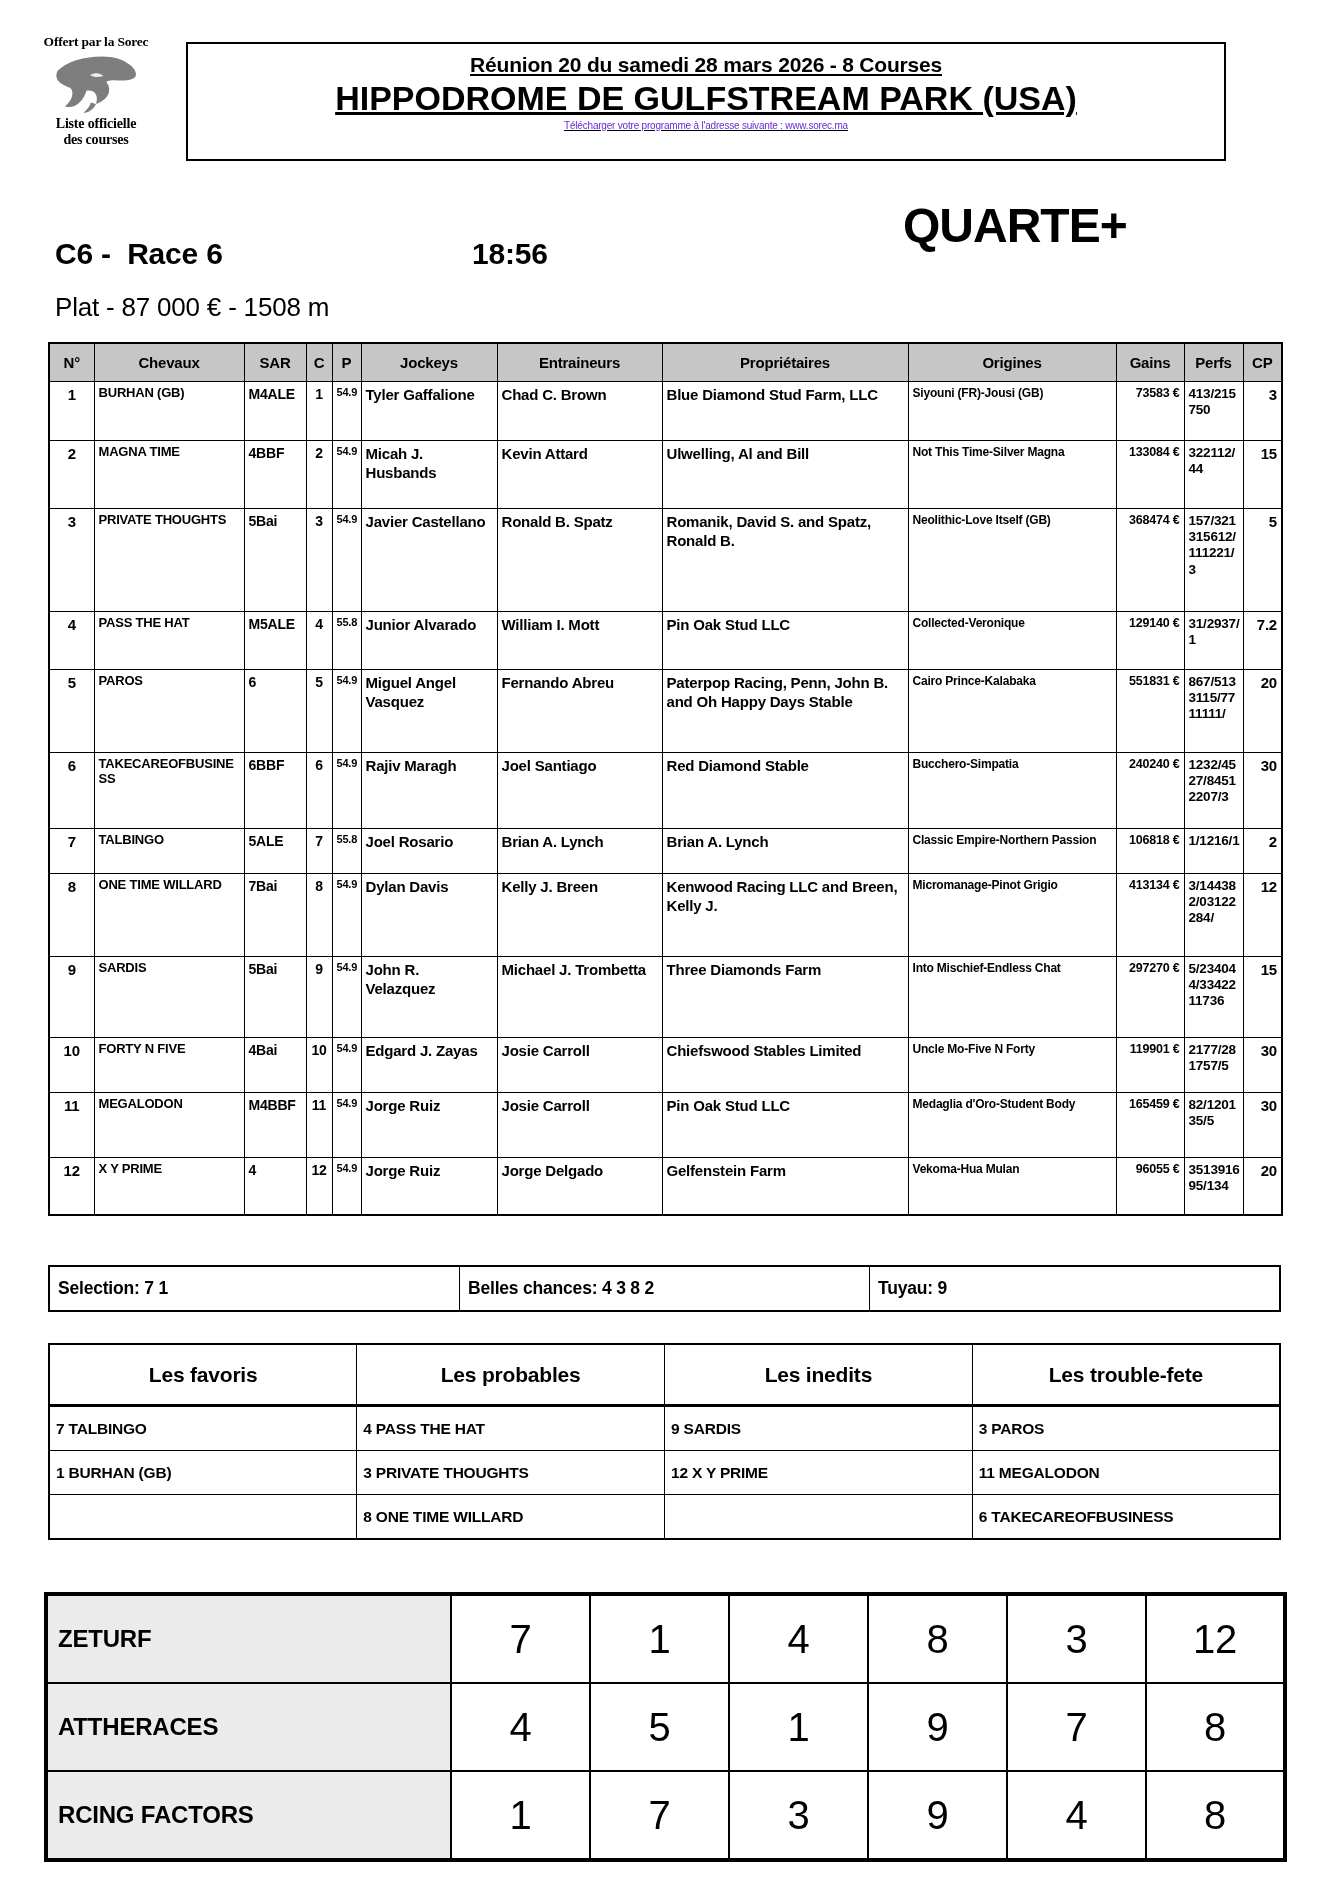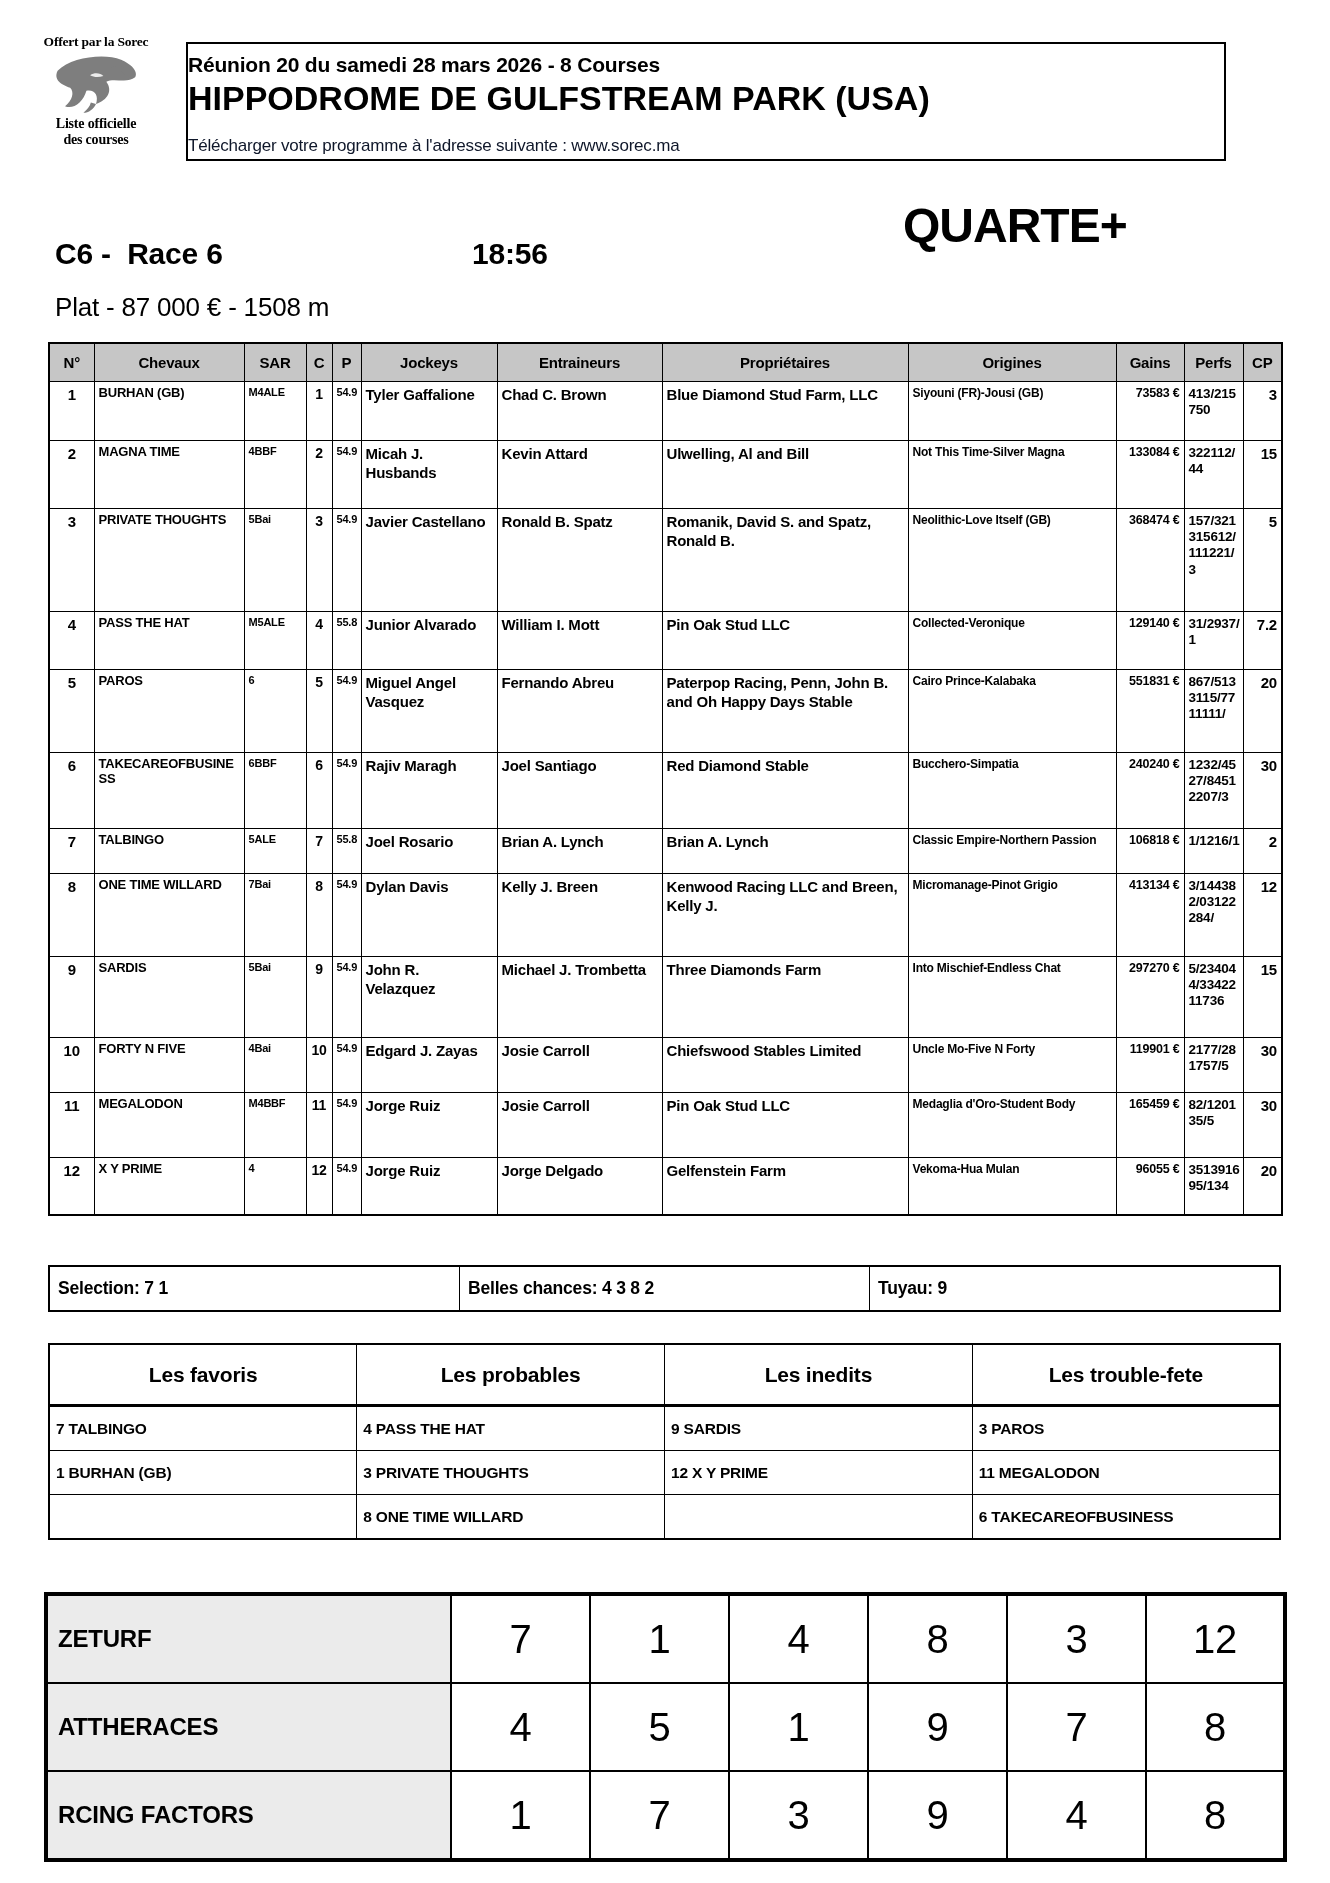--- a/index.html
+++ b/index.html
@@ -11,25 +11,25 @@
 
   
   .logo { position:absolute; left:36px; top:34px; width:120px; text-align:center; }
   .logo-offert { font-family:"Liberation Serif", serif; font-weight:bold; font-size:13.5px; white-space:nowrap; }
   .logo-horse { display:block; margin:3px auto 1px auto; width:92px; height:62px; }
   .logo-liste { font-family:"Liberation Serif", serif; font-weight:bold; font-size:14px; line-height:1.12; }
 
   
   .header-box {
     position:absolute; left:186px; top:42px; width:1040px; height:119px;
-    border:2.5px solid #000; box-sizing:border-box; 
+    border:2.5px solid #000; box-sizing:border-box; text-align:center;text-decoration:underline;
   }
   .header-meeting  { margin-top:9px;  font-size:21px; font-weight:bold; }
   .header-title    { margin-top:2px;  font-size:34px; font-weight:bold; letter-spacing:0px; white-space:nowrap; }
-  .header-download { margin-top:18px;  font-size:17px; color:#0f172a; }
+  .header-download { margin-top:2px;  font-size:10px; color:#6d28d9; }
 
   
   .bet-type   { position:absolute; left:903px; top:198px; font-size:48px; font-weight:bold; letter-spacing:-1px; }
   .race-code  { position:absolute; left:55px;  top:237px; font-size:30px; font-weight:bold; white-space:pre; }
   .race-time  { position:absolute; left:472px; top:237px; font-size:30px; font-weight:bold; }
   .conditions { position:absolute; left:55px;  top:292px; font-size:26px; white-space:pre; }
 
   
   table { border-collapse:collapse; }
   .runners {
@@ -39,21 +39,21 @@
   .runners th {
     background:#c6c6c6; border:1.6px solid #000; font-size:15px; font-weight:bold;
     height:37px; padding:0 2px; overflow:hidden;
   }
   .runners td {
     border:1.6px solid #000; vertical-align:top; font-weight:bold;
     padding:4px 4px 0 4px; overflow:hidden;
   }
   .cell-n      { text-align:center; font-size:15px; padding-top:7px; }
   .cell-horse  { font-size:13px; overflow-wrap:anywhere; line-height:1.15; }
-  .cell-sar    { font-size:11px; }
+  .cell-sar    { font-size:14px; }
   .cell-c      { text-align:center; font-size:14px; padding-top:7px; }
   .cell-p      { text-align:center; font-size:11px; padding-top:6px; }
   .cell-jockey, .cell-trainer, .cell-owner { font-size:15px; line-height:1.25; }
   .cell-origin { font-size:12px; line-height:1.2; }
   .cell-gains  { font-size:12.5px; text-align:right; white-space:nowrap; padding-right:3px; }
   .cell-perfs  { font-size:13.5px; line-height:1.2; padding-left:3px; padding-right:2px; }
   .cell-cp     { font-size:15px; text-align:right; padding-top:7px; padding-right:5px; }
   #horse-rows tr:nth-child(1)  { height:59px;  }
   #horse-rows tr:nth-child(2)  { height:68px;  }
   #horse-rows tr:nth-child(3)  { height:103px; }

